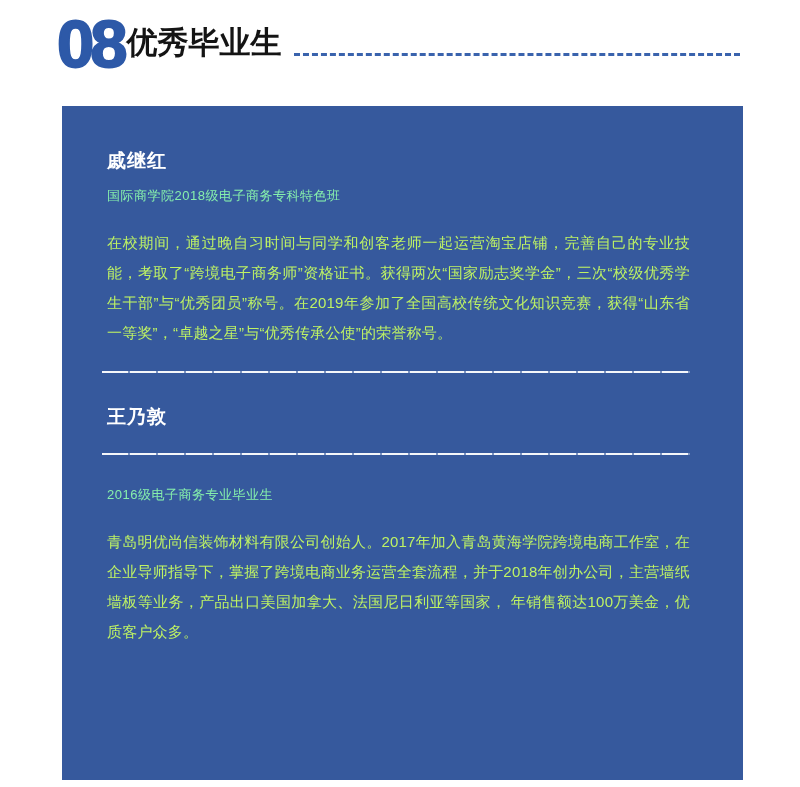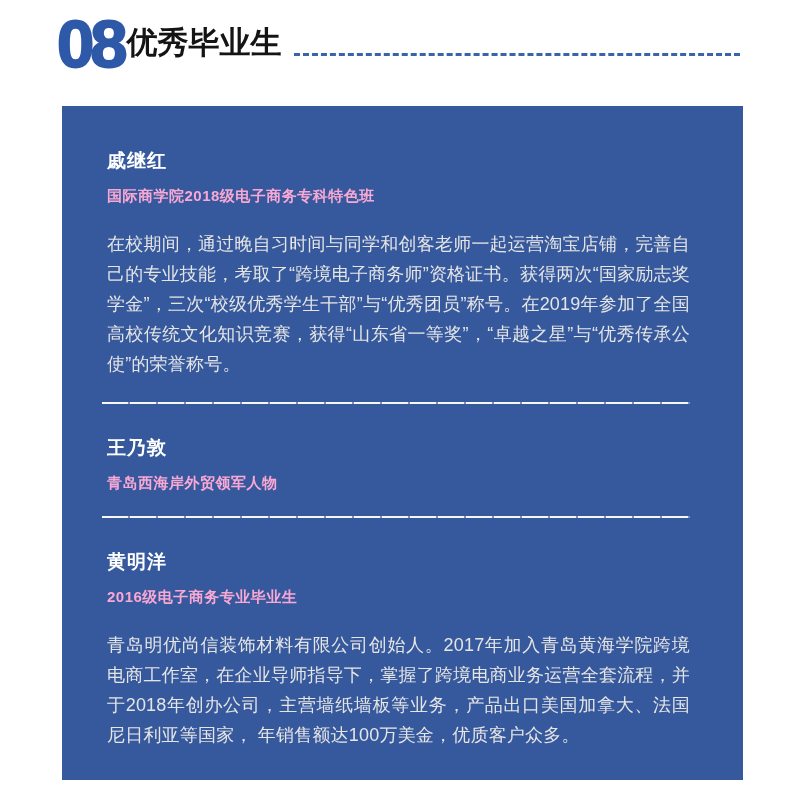--- a/index.html
+++ b/index.html
@@ -46,29 +46,29 @@
     padding:42px 53px 20px 45px;
   }
 
   .grad-name {
     color:#ffffff;
     font-size:19px;
     font-weight:bold;
     letter-spacing:1px;
   }
   .grad-subtitle {
-    color:#f9a8d4;
-    font-size:15px;
-    font-weight:bold;
+    color:#86efac;
+    font-size:13px;
+    font-weight:normal;
     margin-top:13px;
     letter-spacing:0.5px;
   }
   .grad-desc {
-    color:#e5e5e5;
-    font-size:18px;
+    color:#bef264;
+    font-size:15px;
     line-height:30px;
     margin-top:23px;
     text-align:justify;
     letter-spacing:0.2px;
   }
   .divider {
     width:588px;
     height:2px;
     margin:23px 0 31px -5px;
     background:repeating-linear-gradient(90deg,
@@ -90,24 +90,22 @@
   <div class="grad-section">
     <div class="grad-name">戚继红</div>
     <div class="grad-subtitle">国际商学院2018级电子商务专科特色班</div>
     <div class="grad-desc">在校期间，通过晚自习时间与同学和创客老师一起运营淘宝店铺，完善自己的专业技能，考取了“跨境电子商务师”资格证书。获得两次“国家励志奖学金”，三次“校级优秀学生干部”与“优秀团员”称号。在2019年参加了全国高校传统文化知识竞赛，获得“山东省一等奖”，“卓越之星”与“优秀传承公使”的荣誉称号。</div>
   </div>
 
   <div class="divider"></div>
 
   <div class="grad-section">
     <div class="grad-name">王乃敦</div>
-    <div class="grad-subtitle">青岛西海岸外贸领军人物</div>
   </div>
 
   <div class="divider"></div>
 
   <div class="grad-section">
-    <div class="grad-name">黄明洋</div>
     <div class="grad-subtitle">2016级电子商务专业毕业生</div>
     <div class="grad-desc">青岛明优尚信装饰材料有限公司创始人。2017年加入青岛黄海学院跨境电商工作室，在企业导师指导下，掌握了跨境电商业务运营全套流程，并于2018年创办公司，主营墙纸墙板等业务，产品出口美国加拿大、法国尼日利亚等国家， 年销售额达100万美金，优质客户众多。</div>
   </div>
 
 </div>
 
 </body></html>

